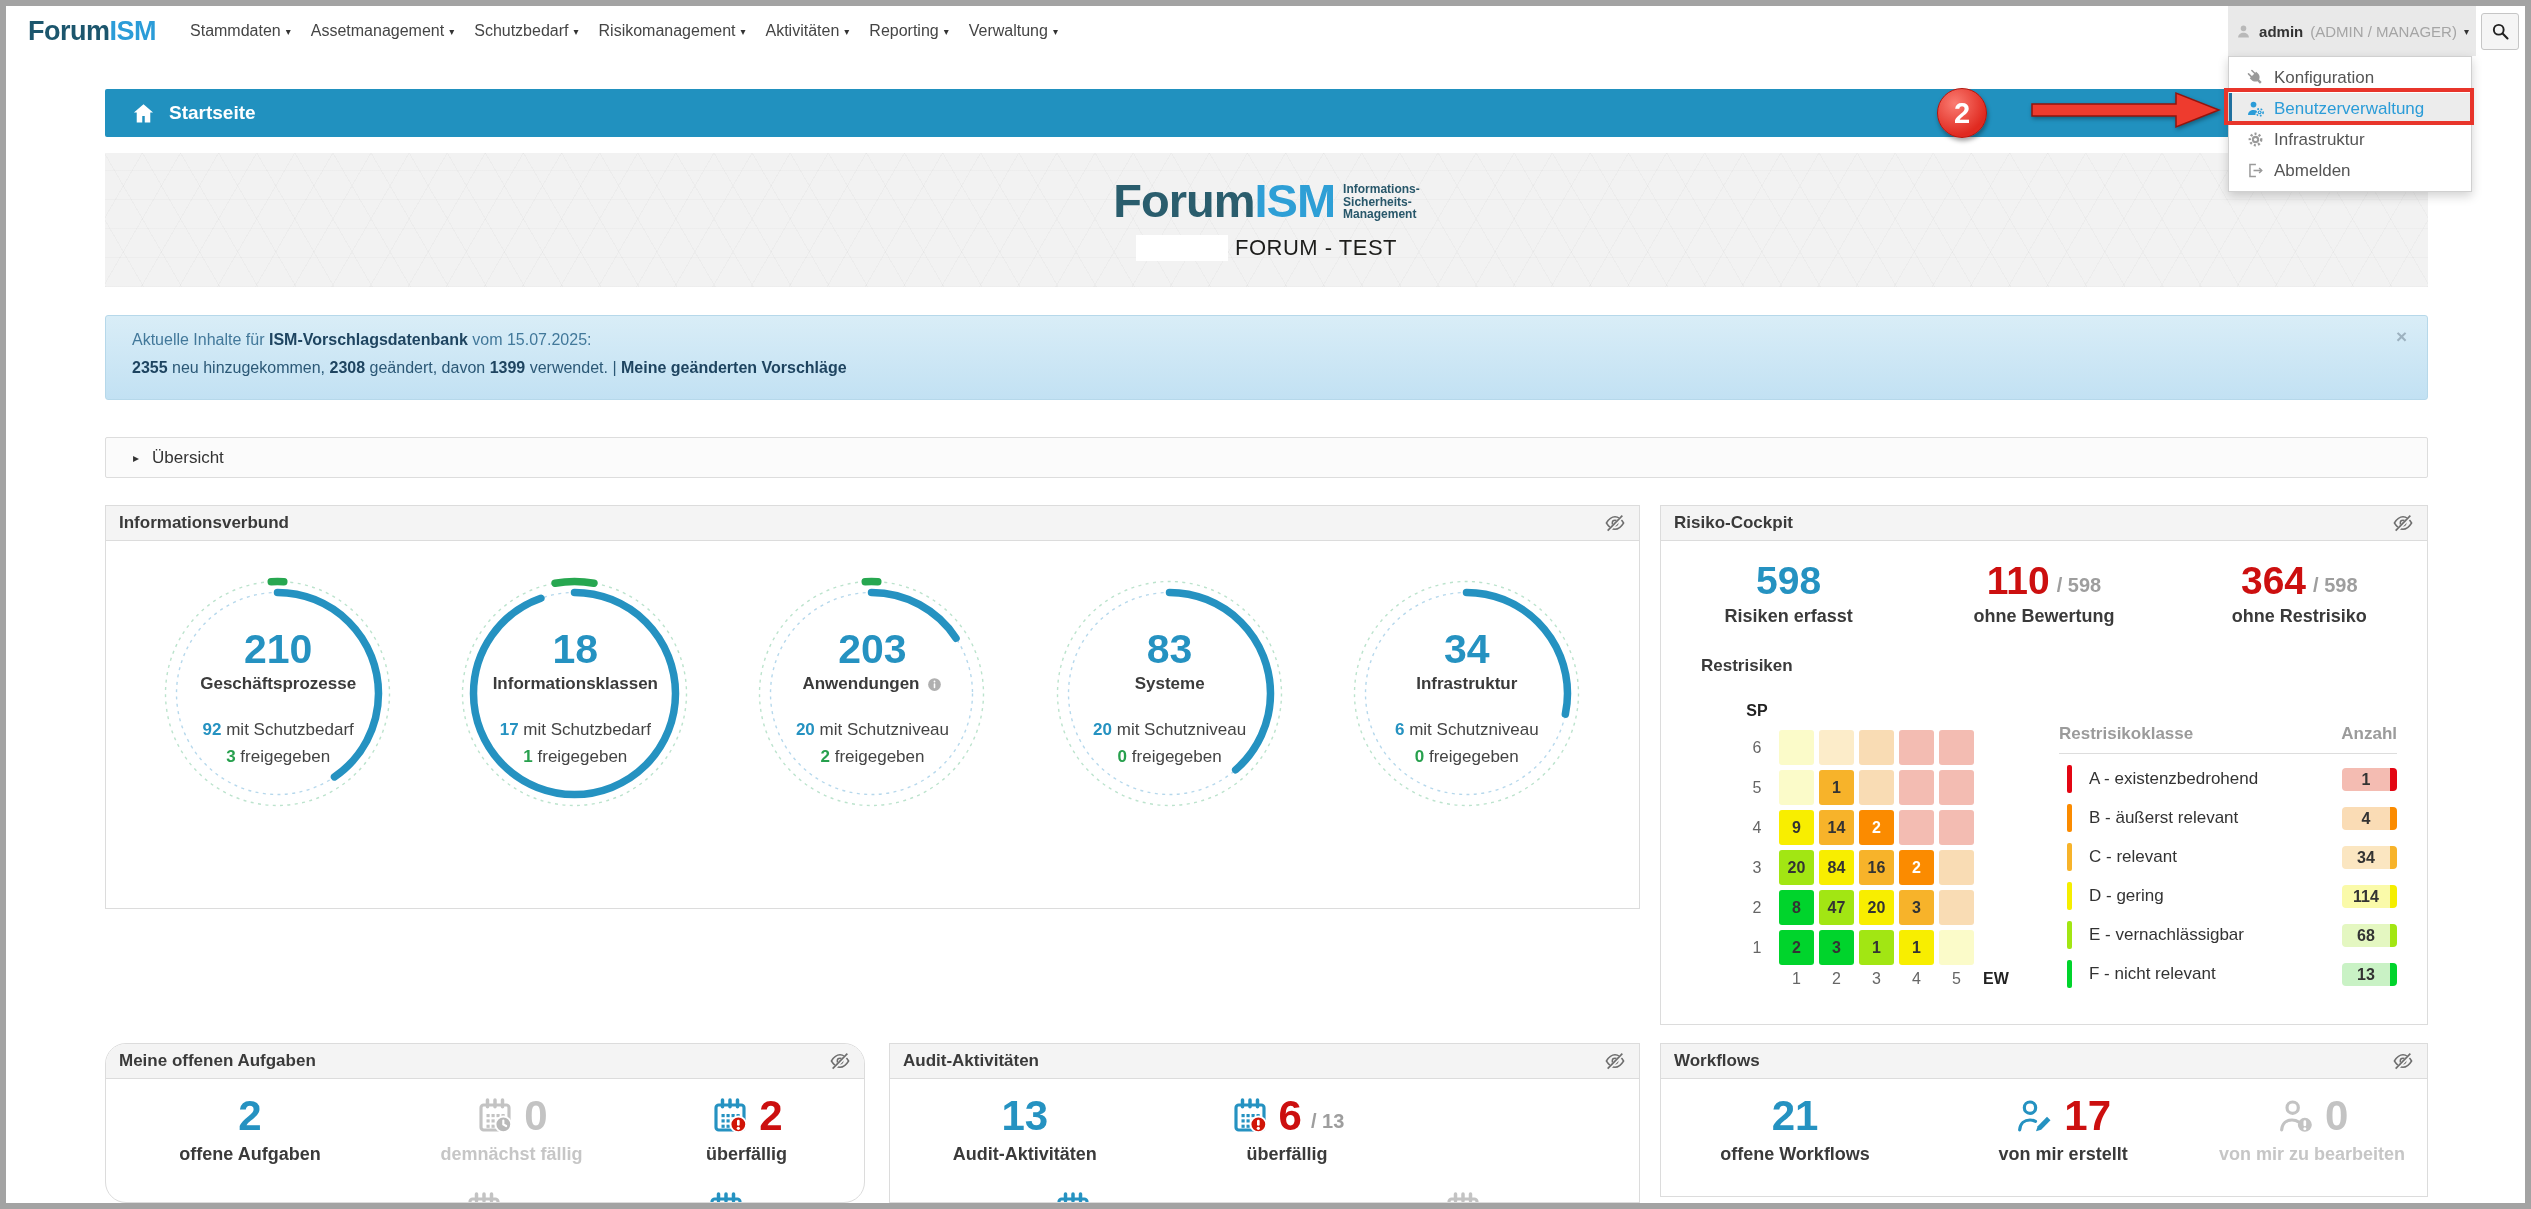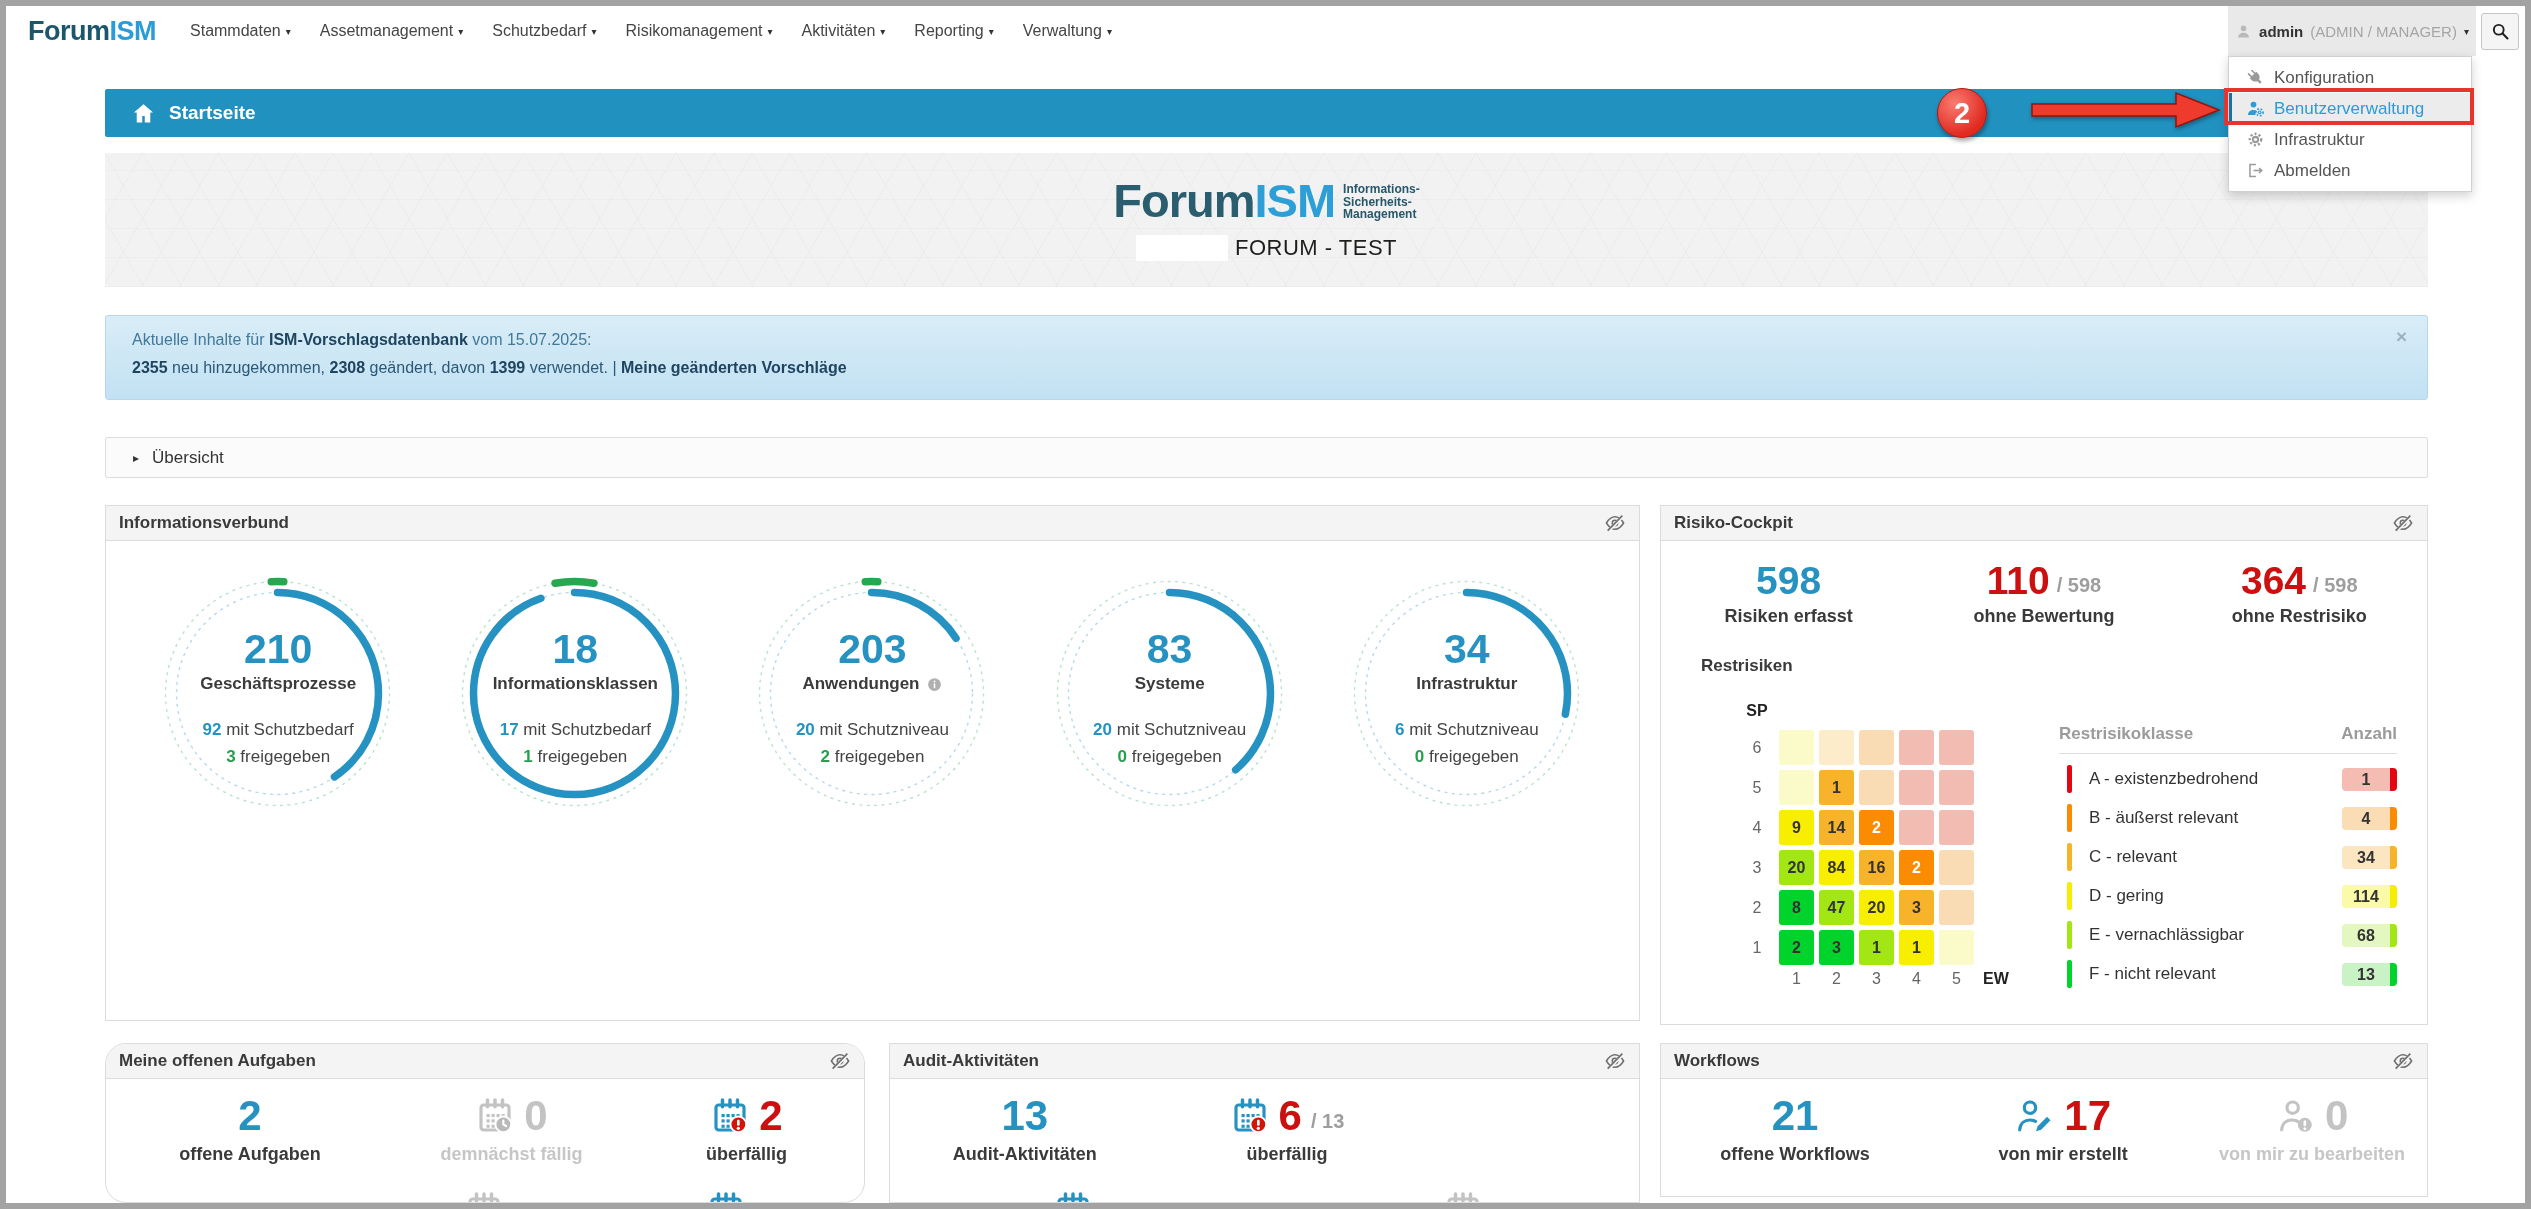--- a/index.html
+++ b/index.html
@@ -5,21 +5,21 @@
   html,body{margin:0;padding:0;}
   body{width:2531px;height:1209px;position:relative;background:#fff;overflow:hidden;
        font-family:"Liberation Sans","DejaVu Sans",sans-serif;color:#333;}
   .frame{position:absolute;inset:0;border:6px solid #a3a3a3;box-sizing:border-box;z-index:90;pointer-events:none;}
   .icon{display:inline-flex;align-items:center;justify-content:center;line-height:0;}
 
   
   .topnav{position:absolute;left:6px;top:6px;right:6px;height:50px;background:#fff;display:flex;align-items:center;z-index:20;}
   .logo{margin-left:22px;font-size:27px;font-weight:bold;letter-spacing:-.5px;white-space:nowrap;}
   .logo .p1{color:#1c566d}.logo .p2{color:#2b9cd8}
-  .menu{display:flex;margin-left:34px;gap:29px;font-size:16px;color:#454545;}
+  .menu{display:flex;margin-left:34px;gap:20px;font-size:16px;color:#454545;}
   .nav-item{display:flex;align-items:center;gap:5px;cursor:pointer;white-space:nowrap;}
   .caret{font-size:10px;color:#333;}
   .user-trigger{position:absolute;left:2222px;top:0;width:248px;height:50px;background:#e9e9e9;display:flex;align-items:center;justify-content:center;gap:7px;font-size:15px;cursor:pointer;}
   .user-trigger .icon{color:#b9b9b9}
   .user-name{font-weight:bold;color:#333}.user-roles{color:#a5a5a5}
   .search-btn{position:absolute;left:2475px;top:7px;width:38px;height:37px;background:#f5f5f5;border:1px solid #c6c6c6;border-radius:3px;display:flex;align-items:center;justify-content:center;color:#222;cursor:pointer;}
 
   
   .user-menu{position:absolute;left:2228px;top:56px;width:242px;background:#fff;border:1px solid #d0d0d0;box-shadow:0 4px 10px rgba(0,0,0,.18);z-index:40;padding:5px 0;}
   .um-item{height:31px;display:flex;align-items:center;gap:9px;padding-left:17px;font-size:17px;color:#555;cursor:pointer;}
@@ -62,21 +62,21 @@
   .banner b{color:#1e4460;}
   .banner .blink{font-weight:bold;color:#1e4460;cursor:pointer;}
   .banner-close{position:absolute;right:20px;top:10px;font-size:19px;font-weight:bold;color:#9db2c0;cursor:pointer;}
 
   
   .collapse-bar{position:absolute;left:105px;top:437px;width:2323px;height:41px;box-sizing:border-box;background:#fbfbfb;border:1px solid #ddd;border-radius:2px;display:flex;align-items:center;padding-left:27px;gap:13px;font-size:17px;color:#333;cursor:pointer;}
   .tri{font-size:12px;color:#333;}
 
   
   .panel{position:absolute;background:#fff;border:1px solid #dcdcdc;box-sizing:border-box;}
-  .p-info{left:105px;top:505px;width:1535px;height:516px;}
+  .p-info{left:105px;top:505px;width:1535px;height:404px;}
   .p-risk{left:1660px;top:505px;width:768px;height:520px;}
   .panel-header{height:34px;background:#f4f4f4;border-bottom:1px solid #dcdcdc;display:flex;align-items:center;justify-content:space-between;padding:0 13px;}
   .panel-title{font-size:17px;font-weight:bold;color:#3a3a3a;}
   .icon.hide{color:#6e6e6e;cursor:pointer;}
 
   
   .gauges{display:flex;justify-content:space-evenly;padding-top:28px;}
   .gauge{position:relative;width:250px;height:250px;cursor:pointer;}
   svg.gauge-ring{position:absolute;left:2px;top:2px;}
   .gauge-text{position:absolute;inset:0;display:flex;flex-direction:column;align-items:center;text-align:center;padding-top:58px;}

